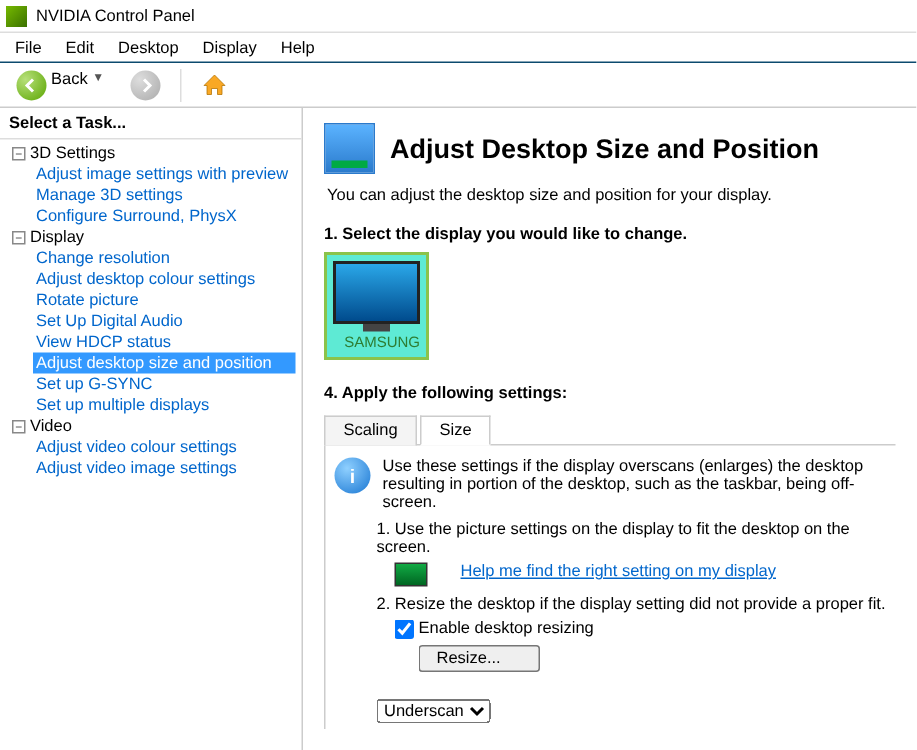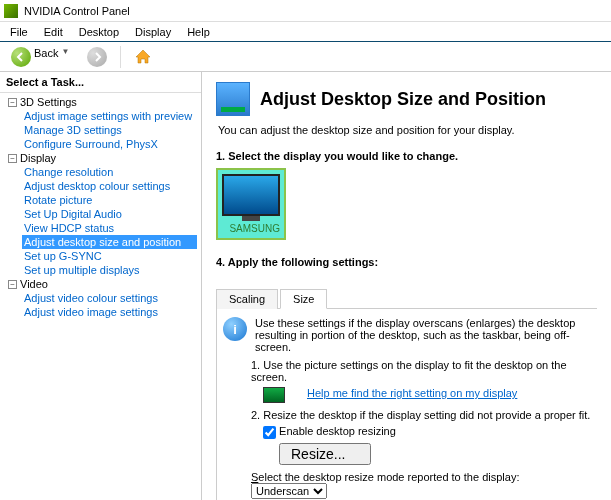--- a/index.html
+++ b/index.html
@@ -29,33 +29,33 @@
 .page-hdr { display: flex; align-items: center; gap: 10px; margin-bottom: 8px; }
 .page-ico { width: 34px; height: 34px; background: linear-gradient(#5bb3ff,#2a7acc); border: 1px solid #2a7acc; position: relative; }
 .page-ico::after { content:""; position:absolute; left:4px; right:4px; bottom:3px; height:5px; background:#0a4; }
 h1 { font-size: 18px; font-weight: bold; }
 .desc { margin: 4px 0 14px 2px; }
 .sect { font-weight: bold; margin: 6px 0; }
 .monitor { display: inline-block; text-align: right; border: 2px solid #8bc34a; padding: 4px; background: #5eead4; }
 .mon-scr { width: 58px; height: 42px; background: linear-gradient(#2aa7e8,#004b8d); border: 2px solid #222; margin: 0 auto; }
 .mon-stand { width: 18px; height: 5px; background: #444; margin: 0 auto; }
 .mon-lbl { color: #2e7d32; font-size: 10px; margin-top: 2px; }
-.tabs { display: flex; margin-top: 20px; border-bottom: 1px solid #ccc; text-align: center; }
+.tabs { display: flex; margin-top: 8px; border-bottom: 1px solid #ccc; text-align: center; }
 .tab { padding: 3px 12px; border: 1px solid #ccc; border-bottom: none; margin-right: 2px; background: #f4f4f4; cursor: pointer; position: relative; top: 1px; }
 .tab.active { background: #fff; border-bottom: 1px solid #fff; }
 .tabpanel { border-left: 1px solid #ccc; padding: 8px 6px 4px 6px; }
 .info-row { display: flex; gap: 8px; margin-bottom: 6px; }
 .info-ico { width: 24px; height: 24px; border-radius: 50%; background: radial-gradient(circle at 35% 30%, #8fd0ff, #1976d2); color: #fff; font-weight: bold; display: flex; align-items: center; justify-content: center; font-size: 13px; flex-shrink: 0; }
 .step { margin: 4px 0 4px 28px; }
 .help-row { display: flex; align-items: flex-start; gap: 22px; margin: 2px 0 6px 40px; }
 .mini-scr { width: 22px; height: 16px; background: linear-gradient(#1a4,#062); border: 1px solid #333; }
 .help-link { color: #0066cc; text-decoration: underline; cursor: pointer; }
 .chk-row { margin: 2px 0 4px 40px; }
 .chk-row input { vertical-align: middle; }
-button.resize { margin-left: 56px; padding: 1px 24px 1px 10px; font-size: 14px; }
+button.resize { margin-left: 56px; padding: 1px 24px 1px 10px; font-size: 11px; }
 .sel-row { margin: 6px 0 0 28px; }
 select { font-size: 11px; }
 .u { text-decoration: underline; }
 </style>
 </head>
 <body>
 
 <div class="titlebar">
   <div class="logo"></div>
   <span>NVIDIA Control Panel</span>
@@ -176,20 +176,20 @@
       </div>
       <div class="step">2. Resize the desktop if the display setting did not provide a proper fit.</div>
       <div class="chk-row">
         <label>
           <input type="checkbox" checked="" style="">
           <span>Enable desktop resizing</span>
         </label>
       </div>
       <button class="resize">Resize...</button>
       <div class="sel-row">
-        <span><span class="u">S</span><span>elect the desktop resize mode reported to the display:</span></span><br>
+        <br>
         <select>
           <option>Underscan</option>
         </select>
       </div>
     </div>
   </div>
 </div>
 
 </body></html>

